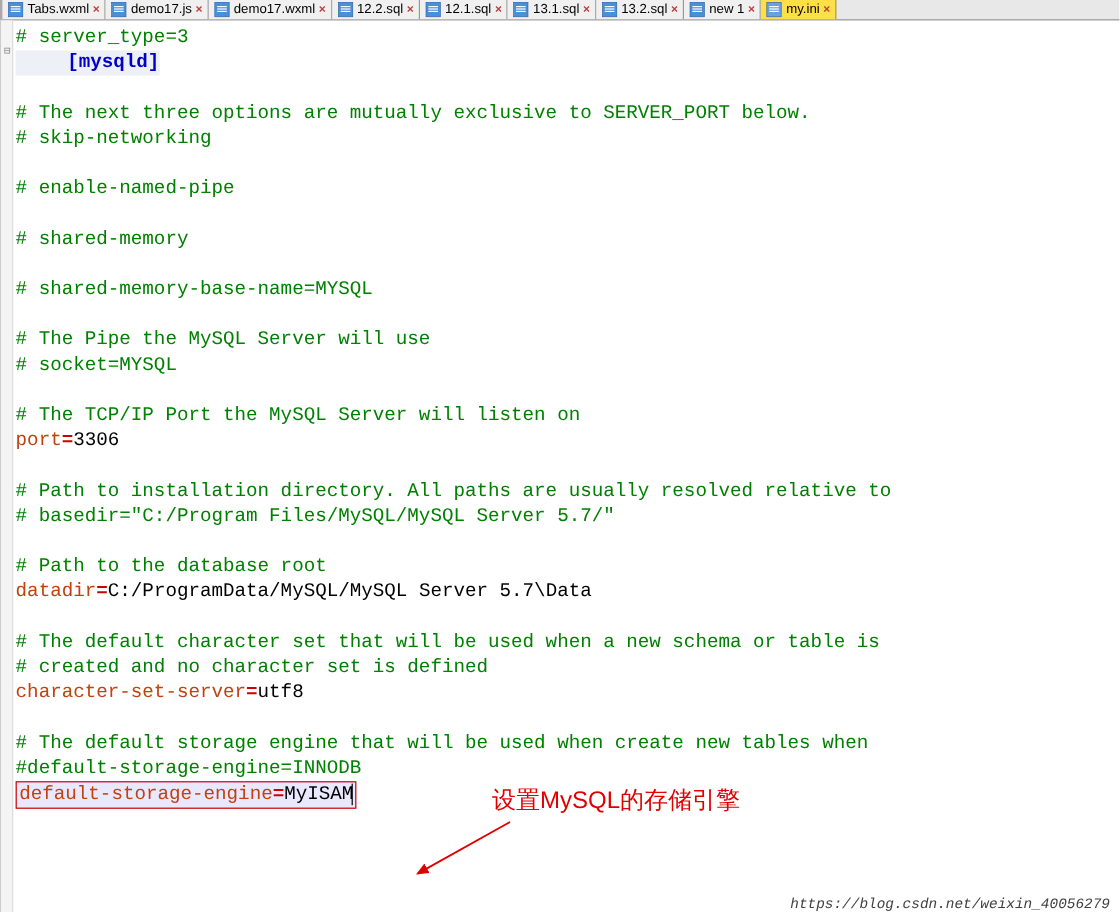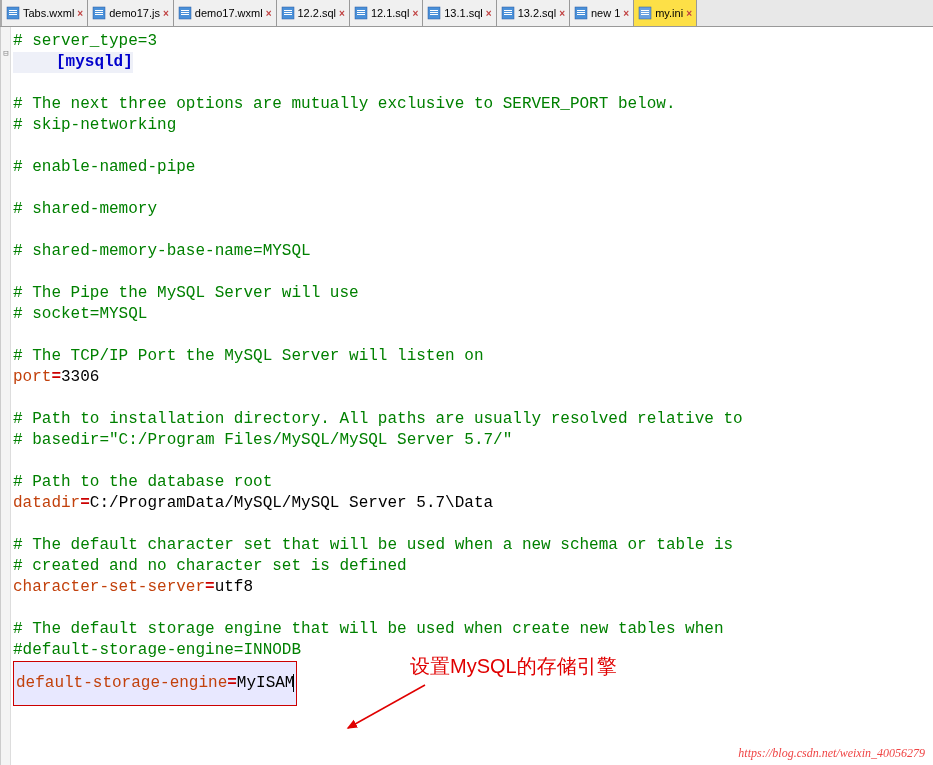--- a/index.html
+++ b/index.html
@@ -9,21 +9,21 @@
       background: #fff;
       position: relative;
       width: 933px;
       height: 765px;
       overflow: hidden;
     }
     .tab-bar {
       display: flex;
       background: #e8e8e8;
       border-bottom: 1px solid #999;
-      height: 27px;
+      height: 17px;
       font-family: "Microsoft YaHei", sans-serif;
       font-size: 11px;
     }
     .tab {
       display: flex;
       align-items: center;
       padding: 2px 4px;
       border-right: 1px solid #999;
       background: #f0f0f0;
       white-space: nowrap;
@@ -80,21 +80,21 @@
     }
     .c-comment { color: #008000; }
     .c-section { color: #0000cc; font-weight: bold; }
     .c-key { color: #c2410c; }
     .c-eq { color: #cc0000; font-weight: bold; }
     .c-val { color: #000; }
     .highlight-line {
       background: #e8e8ff;
       border: 1px solid #cc0000;
       display: inline-block;
-      padding: 11px 2px;
+      padding: 0 2px;
     }
     .section-bg {
       background: #eef0f8;
       display: inline-block;
       padding-left: 43px;
     }
     .annotation {
       position: absolute;
       color: #e00000;
       font-family: Liberation Sans, sans-serif;
@@ -102,22 +102,22 @@
       pointer-events: none;
     }
     .arrow-svg {
       position: absolute;
       pointer-events: none;
     }
     .watermark {
       position: absolute;
       bottom: 4px;
       right: 8px;
-      color: #ef4444;
-      font-family: Liberation Serif, serif;
+      color: #404040;
+      font-family: Liberation Mono, monospace;
       font-size: 12px;
       font-style: italic;
     }
     .cursor-caret {
       border-right: 1px solid #000;
       display: inline-block;
       height: 18px;
       vertical-align: middle;
       margin-left: -1px;
     }

